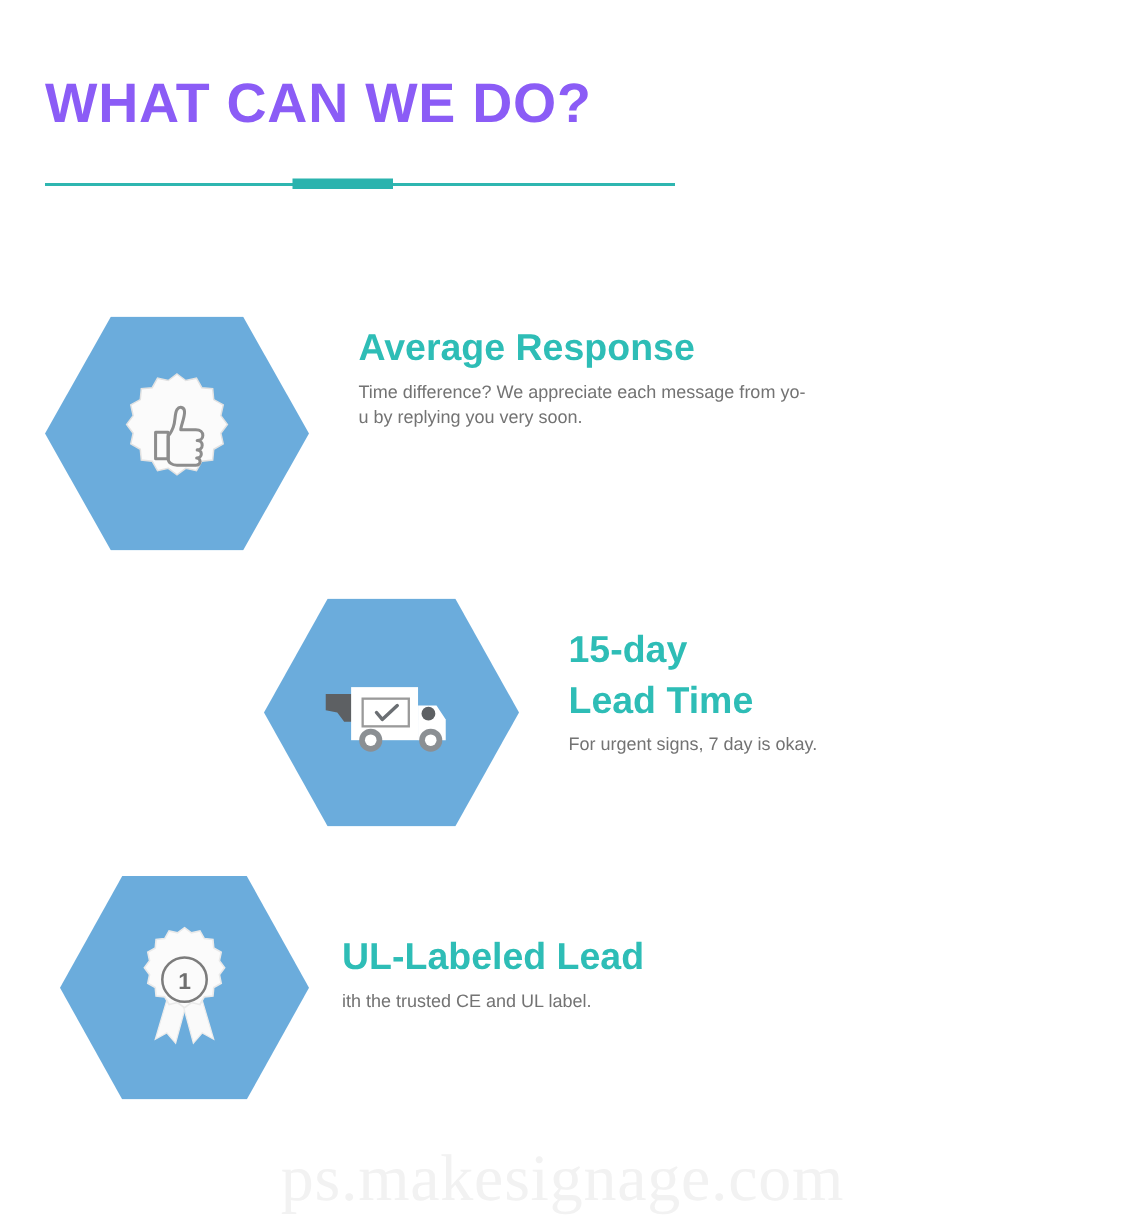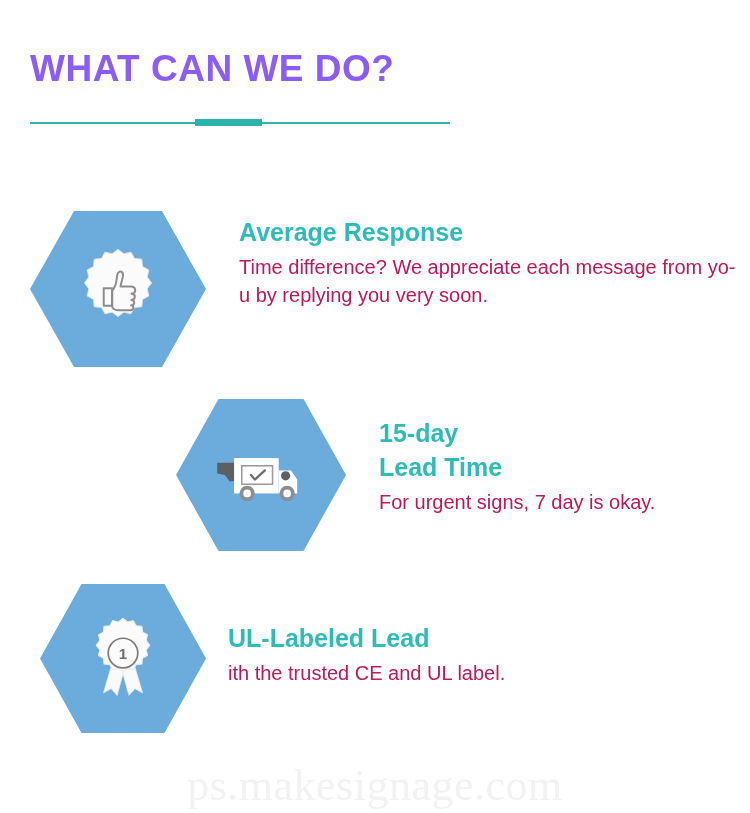--- a/index.html
+++ b/index.html
@@ -79,22 +79,22 @@
     position: absolute;
   }
   .feature-heading {
     color: #2ebdb6;
     font-size: 25px;
     font-weight: bold;
     line-height: 1.35;
     white-space: nowrap;
   }
   .feature-body {
-    color: #be185d;
-    font-size: 20px;
+    color: #737373;
+    font-size: 12px;
     line-height: 1.42;
     margin-top: 3px;
     white-space: nowrap;
   }
 
   
   .watermark {
     position: absolute;
     left: 0;
     top: 760px;

